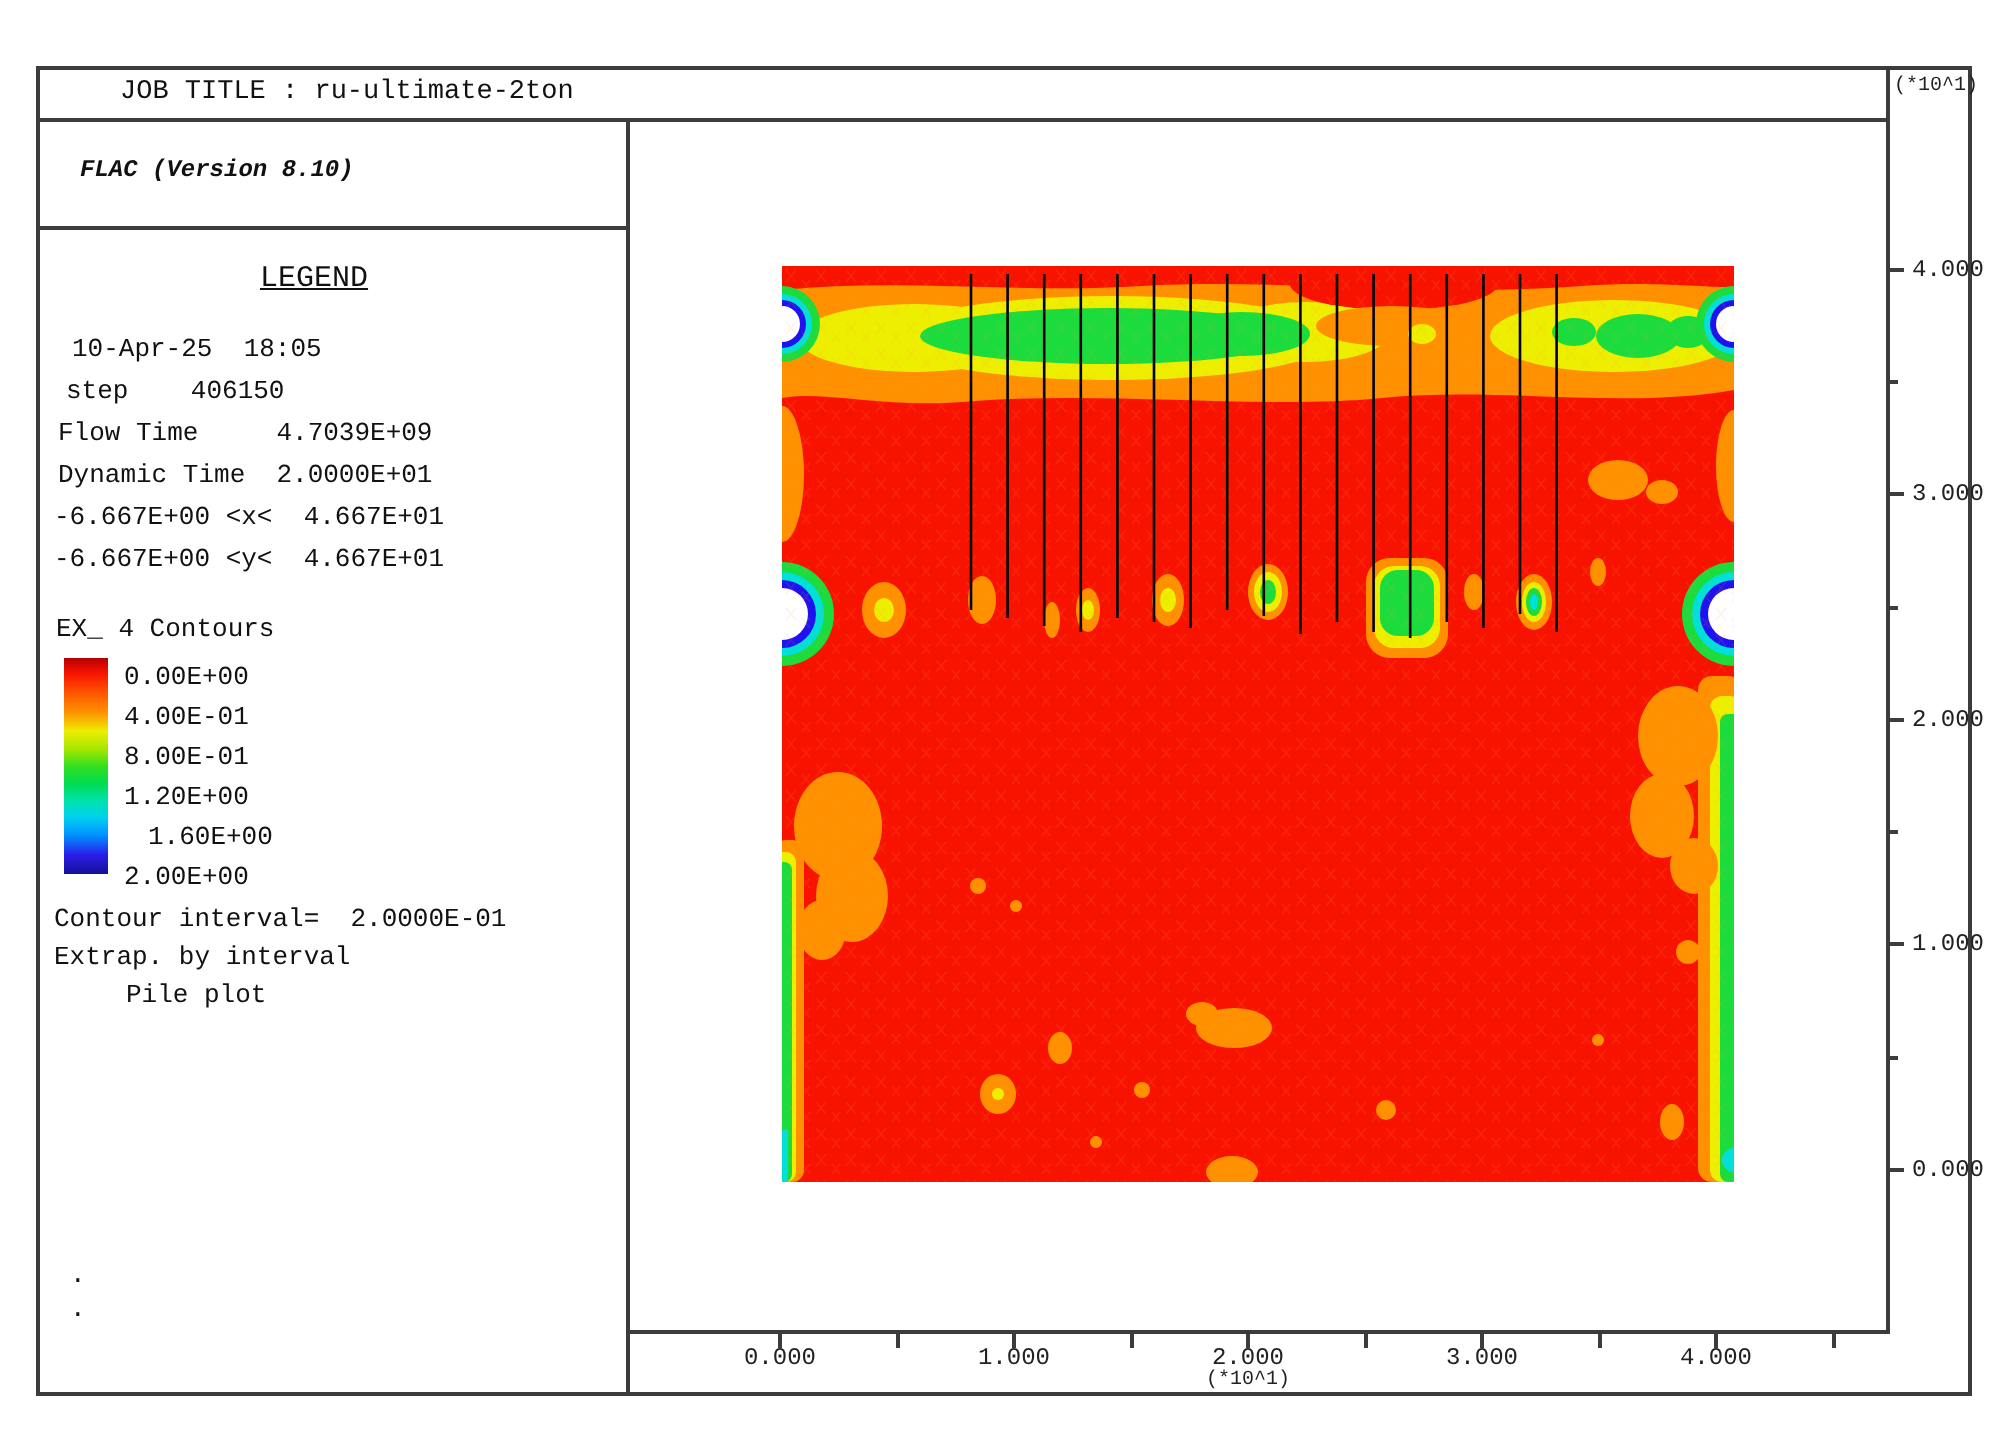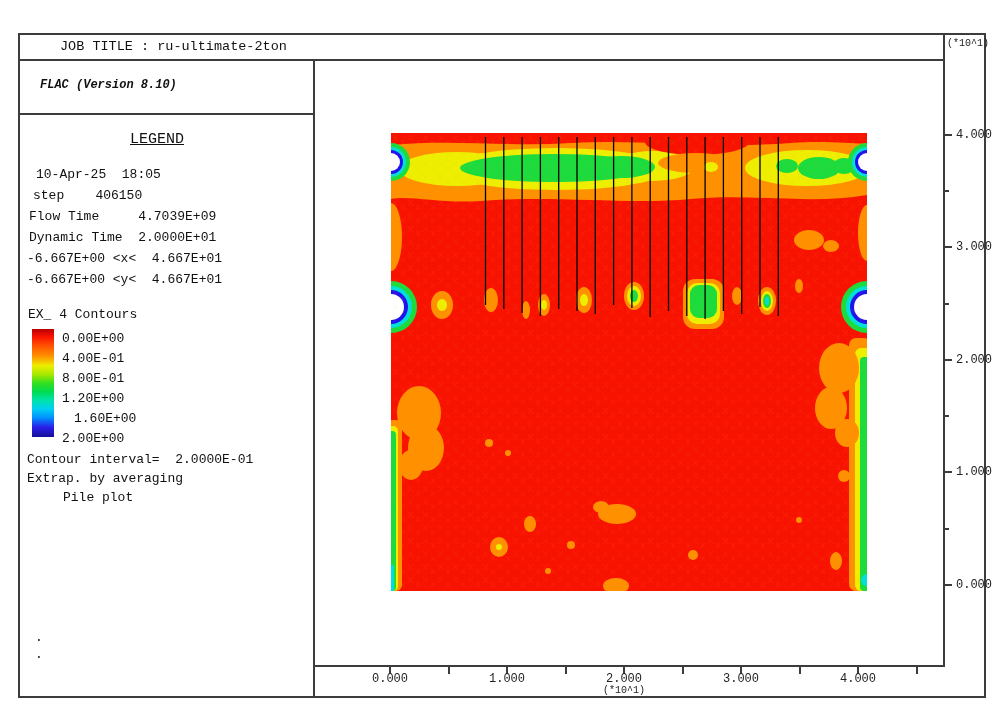--- a/index.html
+++ b/index.html
@@ -49,21 +49,21 @@
     <div class="t lg" style="left:9px;top:158px;">-6.667E+00 &lt;y&lt;  4.667E+01</div>
     <div class="t lg" style="left:10px;top:193px;">EX_ 4 Contours</div>
     <div class="cbar" style="left:14px;top:215px;"></div>
     <div class="t lg" style="left:44px;top:217px;">0.00E+00</div>
     <div class="t lg" style="left:44px;top:237px;">4.00E-01</div>
     <div class="t lg" style="left:44px;top:257px;">8.00E-01</div>
     <div class="t lg" style="left:44px;top:277px;">1.20E+00</div>
     <div class="t lg" style="left:44px;top:297px;margin-left:12px;">1.60E+00</div>
     <div class="t lg" style="left:44px;top:317px;">2.00E+00</div>
     <div class="t lg" style="left:9px;top:338px;">Contour interval=  2.0000E-01</div>
-    <div class="t lg" style="left:9px;top:357px;">Extrap. by averaging</div>
+    <div class="t lg" style="left:9px;top:357px;">Extrap. by interval</div>
     <div class="t lg" style="left:9px;top:376px;margin-left:36px;">Pile plot</div>
     <div class="t lg" style="left:17px;top:516px;">.</div>
     <div class="t lg" style="left:17px;top:533px;">.</div>
   </div>
 
   <div class="line" style="left:313px;top:665px;width:632px;height:2px;"></div>
   <div class="xtick" style="left:389px;top:667px;"></div>
   <div class="xtick" style="left:448px;top:667px;"></div>
   <div class="xtick" style="left:506px;top:667px;"></div>
   <div class="xtick" style="left:565px;top:667px;"></div>

